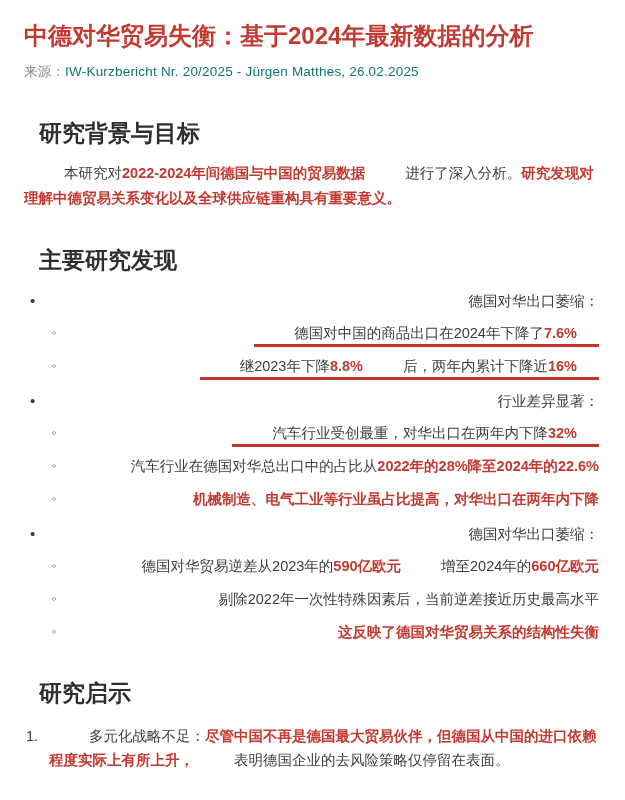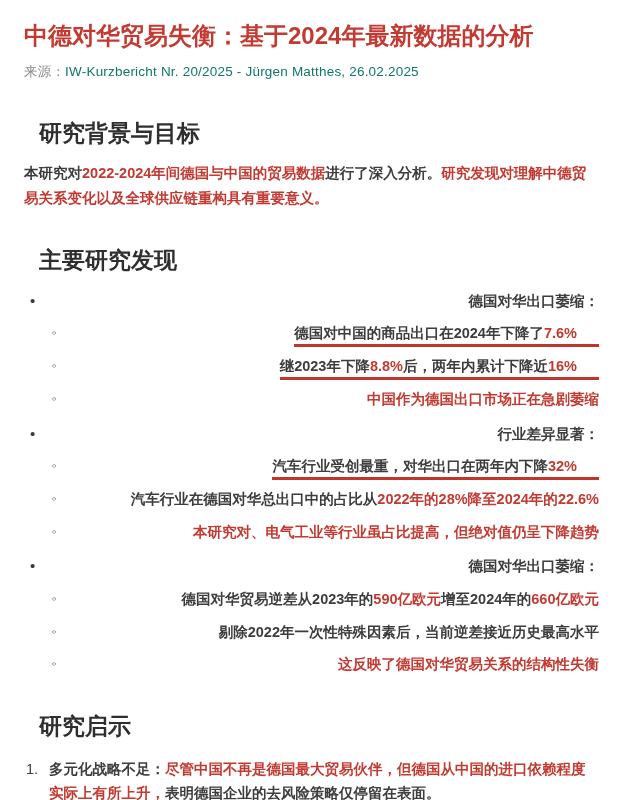--- a/index.html
+++ b/index.html
@@ -26,21 +26,21 @@
   }
   .source .src-val{color:#0f766e;}
   h2{
     font-size:23px;font-weight:700;color:var(--heading);
     margin:35px 15px 12px;
   }
   section.sec-background h2{margin-top:37px;}
   p.body{
     font-size:14.5px;line-height:1.68;color:var(--ink);
   }
-  .t-plain{color:var(--ink);font-weight:700;}
+  .t-plain{color:var(--ink);font-weight:400;margin-left:40px;}
   .t-red{color:var(--red);font-weight:700;}
   .t-red-bold{color:var(--red);font-weight:700;}
   
   ul.main-list{list-style:none;margin-top:14px;text-align:right;}
   ul.main-list>li{
     position:relative;padding-left:24px;margin:10px 0 12px;
     font-size:14.5px;line-height:1.55;
   }
   ul.main-list>li::before{
     content:"\2022";position:absolute;left:6px;top:-1px;
@@ -90,26 +90,25 @@
     <h2>研究背景与目标</h2>
     <p class="body" id="para-bg"><span class="t-plain">本研究对</span><span class="t-red-bold">2022-2024年间德国与中国的贸易数据</span><span class="t-plain">进行了深入分析。</span><span class="t-red-bold">研究发现对理解中德贸易关系变化以及全球供应链重构具有重要意义。</span></p>
   </section>
 
   <section class="sec-findings">
     <h2>主要研究发现</h2>
     <ul class="main-list" id="findings">
         <li><span class="t-plain">德国对华出口萎缩：</span><ul class="sub-list">
             <li><span class="redline"><span class="t-plain">德国对中国的商品出口在2024年下降了</span><span class="t-red">7.6%</span></span></li>
             <li><span class="redline"><span class="t-plain">继2023年下降</span><span class="t-red">8.8%</span><span class="t-plain">后，两年内累计下降近</span><span class="t-red">16%</span></span></li>
-            <li><span class="t-red-bold">中国作为德国出口市场正在急剧萎缩</span></li>
           </ul></li>
         <li><span class="t-plain">行业差异显著：</span><ul class="sub-list">
             <li><span class="redline"><span class="t-plain">汽车行业受创最重，对华出口在两年内下降</span><span class="t-red">32%</span></span></li>
             <li><span class="t-plain">汽车行业在德国对华总出口中的占比从</span><span class="t-red-bold">2022年的</span><span class="t-red">28%</span><span class="t-red-bold">降至</span><span class="t-red-bold">2024年的</span><span class="t-red">22.6%</span></li>
-            <li><span class="t-red-bold">本研究对、电气工业等行业虽占比提高，但绝对值仍呈下降趋势</span></li>
+            <li><span class="t-red-bold">机械制造、电气工业等行业虽占比提高，对华出口在两年内下降</span></li>
           </ul></li>
         <li><span class="t-plain">德国对华出口萎缩：</span><ul class="sub-list">
             <li><span class="t-plain">德国对华贸易逆差从2023年的</span><span class="t-red">590</span><span class="t-red-bold">亿欧元</span><span class="t-plain">增至2024年的</span><span class="t-red">660</span><span class="t-red-bold">亿欧元</span></li>
             <li><span class="t-plain">剔除2022年一次性特殊因素后，当前逆差接近历史最高水平</span></li>
             <li><span class="t-red-bold">这反映了德国对华贸易关系的结构性失衡</span></li>
           </ul></li>
       </ul>
   </section>
 
   <section class="sec-implications">

